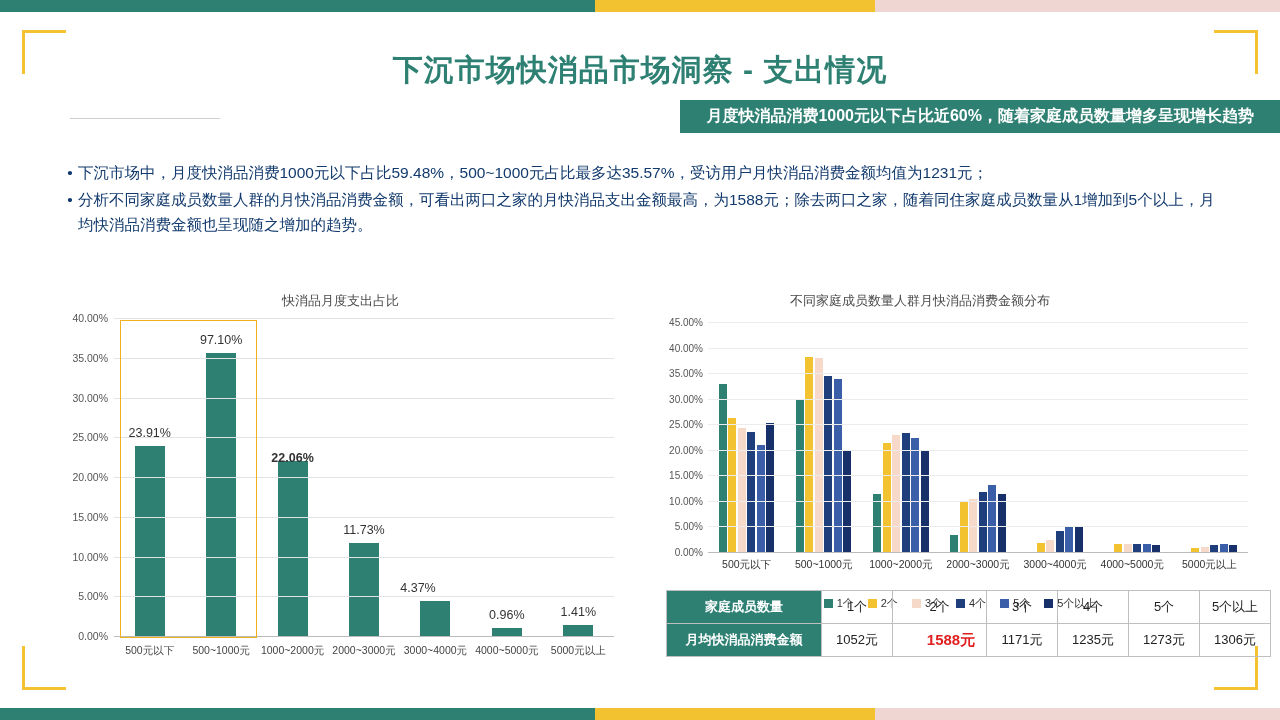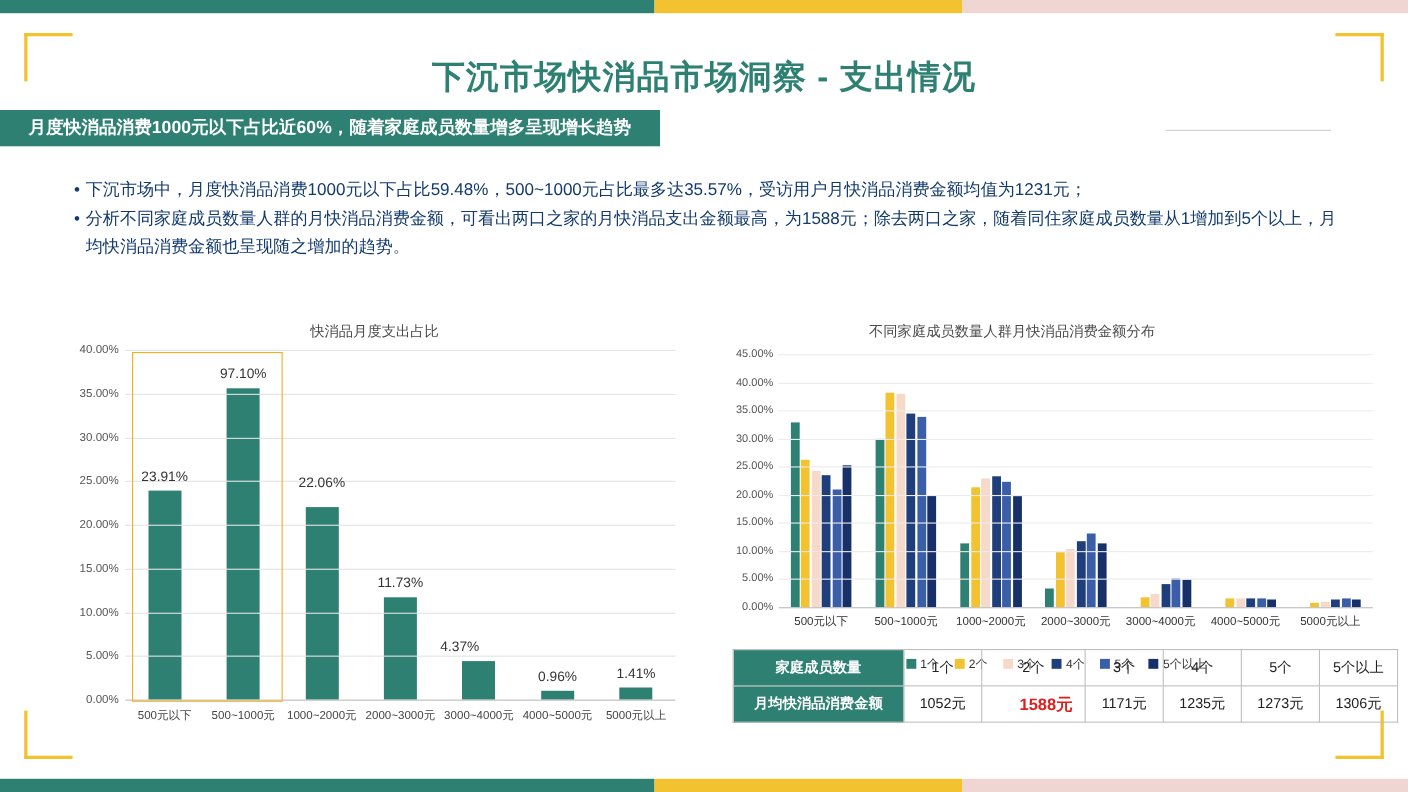--- a/index.html
+++ b/index.html
@@ -32,21 +32,21 @@
   .c-bl i.v{left:0;bottom:0;width:3px;height:44px;}
   .c-br{right:22px;bottom:30px;}
   .c-br i.h{right:0;bottom:0;width:44px;height:3px;}
   .c-br i.v{right:0;bottom:0;width:3px;height:44px;}
 
   
   .title{
     position:absolute;top:50px;left:0;width:1280px;text-align:center;
     font-size:30px;font-weight:bold;color:#2e8073;letter-spacing:1px;
   }
-  .subtitle-wrap{position:absolute;top:100px;left:0;width:1280px;text-align:left;}
+  .subtitle-wrap{position:absolute;top:100px;left:0;width:1280px;text-align:right;}
   .subtitle{
     display:inline-block;background:#2e8073;color:#ffffff;
     font-size:16px;font-weight:bold;padding:6px 26px;
   }
   .sub-rule-l,.sub-rule-r{position:absolute;top:118px;height:1px;background:#cfcfcf;}
   .sub-rule-l{left:70px;width:150px;}
   .sub-rule-r{right:70px;width:150px;}
 
   
   .bullets{position:absolute;top:160px;left:62px;width:1160px;color:#123a6d;font-size:15.5px;line-height:25px;}
@@ -183,21 +183,21 @@
     <div class="gridline" style="top: 224.75px;"></div>
     <div class="gridline" style="top: 185px;"></div>
     <div class="gridline" style="top: 145.25px;"></div>
     <div class="gridline" style="top: 105.5px;"></div>
     <div class="gridline" style="top: 65.75px;"></div>
     <div class="gridline" style="top: 26px;"></div>
     <div class="barlabel" style="left: 87.7143px; top: 133.916px;">23.91%</div>
     <div class="xlabel" style="left: 87.7143px; top: 352px;">500元以下</div>
     <div class="barlabel" style="left: 159.143px; top: 41.2185px;">97.10%</div>
     <div class="xlabel" style="left: 159.143px; top: 352px;">500~1000元</div>
-    <div class="barlabel" style="left: 230.571px; top: 140px;">22.06%</div>
+    <div class="barlabel" style="left: 230.571px; top: 159px; font-weight: bold;">22.06%</div>
     <div class="xlabel" style="left: 230.571px; top: 352px;">1000~2000元</div>
     <div class="barlabel" style="left: 302px; top: 230.746px;">11.73%</div>
     <div class="xlabel" style="left: 302px; top: 352px;">2000~3000元</div>
     <div class="barlabel" style="left: 356px; top: 289.259px;">4.37%</div>
     <div class="xlabel" style="left: 373.429px; top: 352px;">3000~4000元</div>
     <div class="barlabel" style="left: 444.857px; top: 316.368px;">0.96%</div>
     <div class="xlabel" style="left: 444.857px; top: 352px;">4000~5000元</div>
     <div class="barlabel" style="left: 516.286px; top: 312.791px;">1.41%</div>
     <div class="xlabel" style="left: 516.286px; top: 352px;">5000元以上</div>
     <div class="hilite-box" style="left: 58px; top: 28px; width: 134.857px; height: 316px;"></div>

